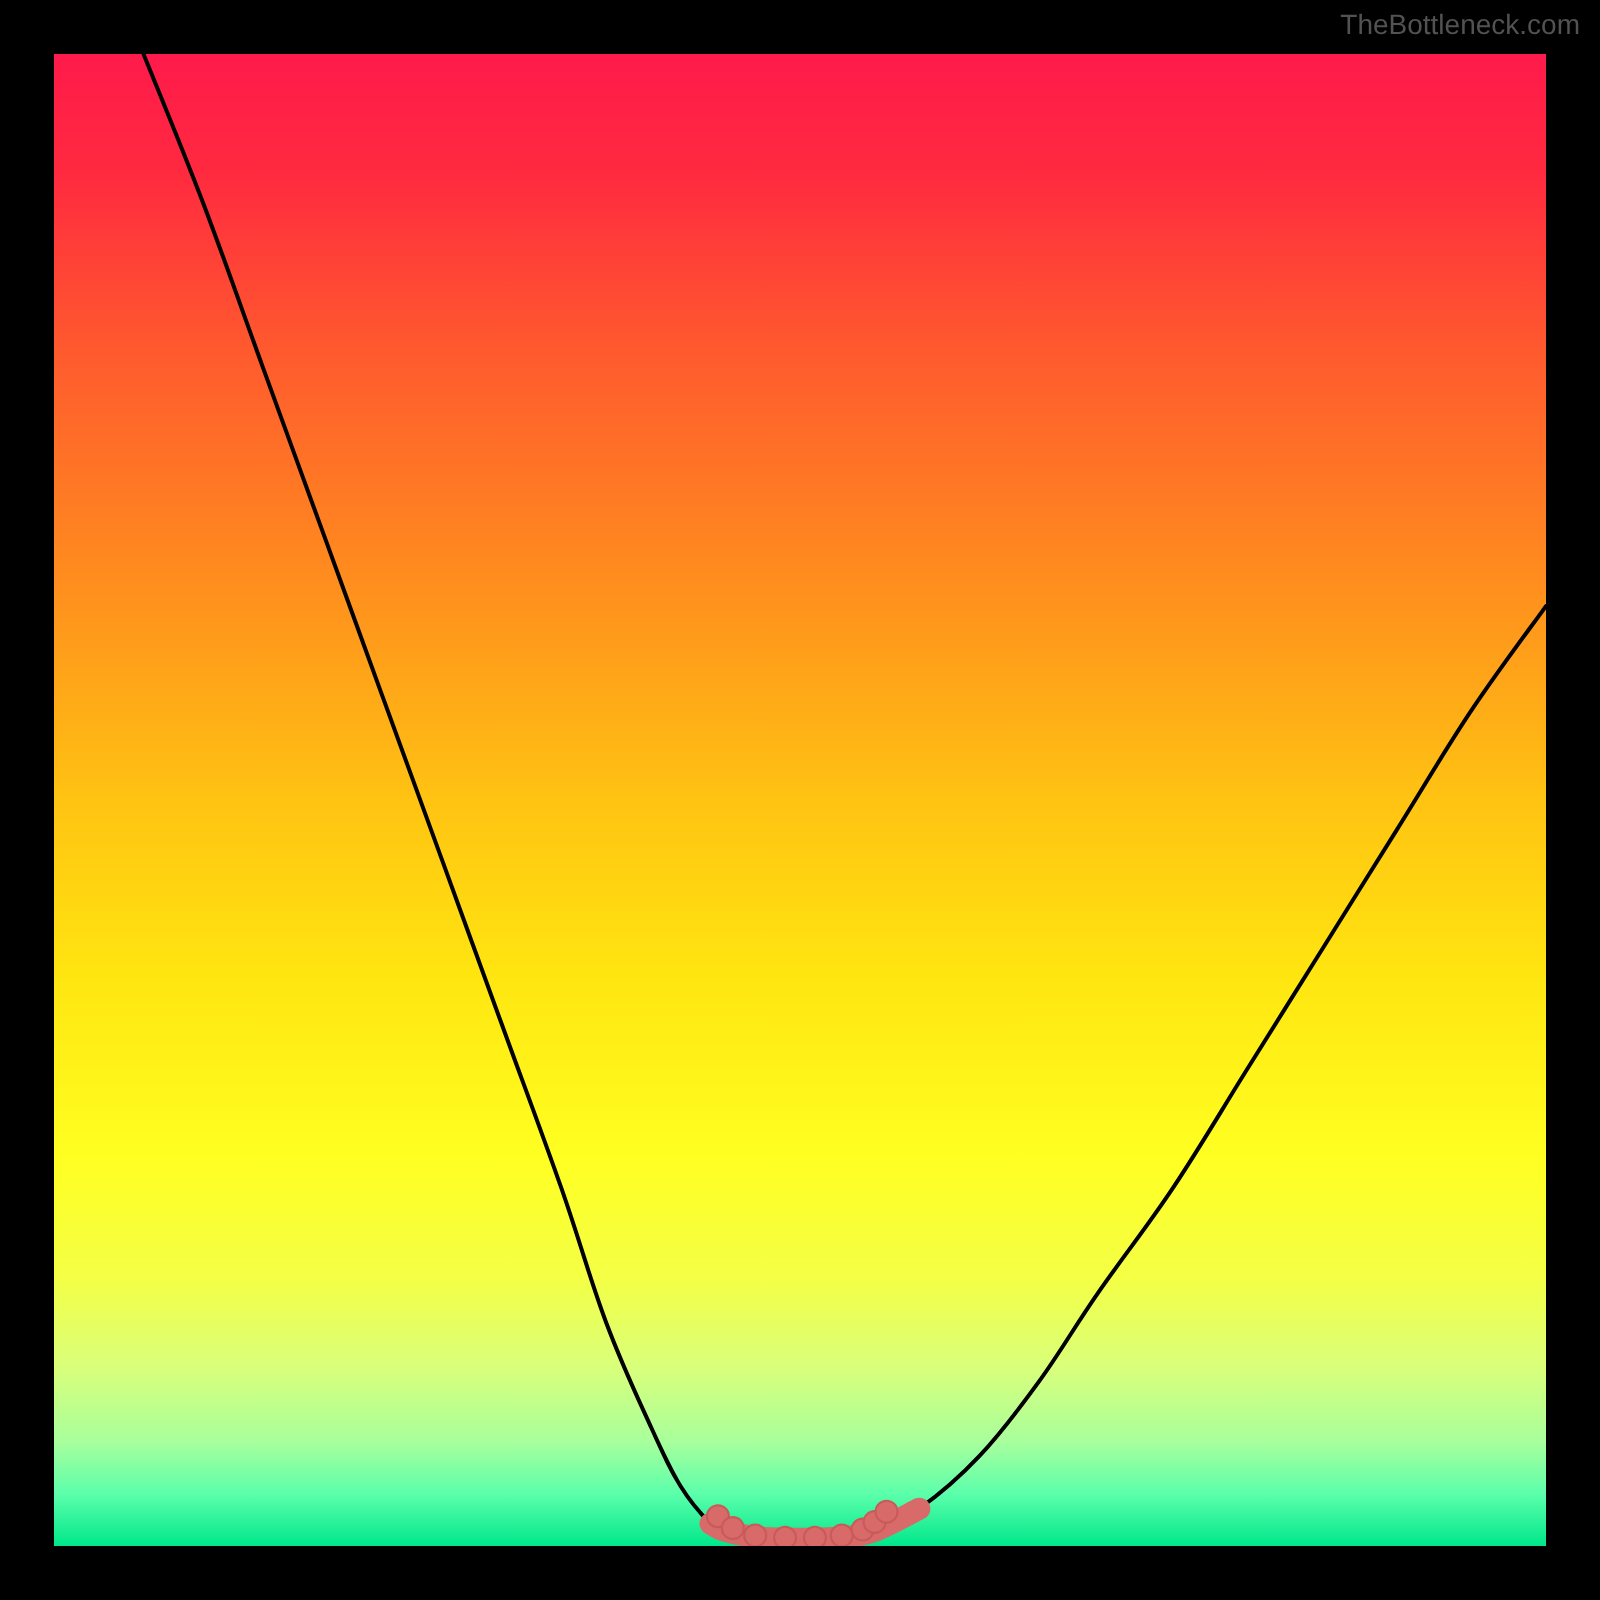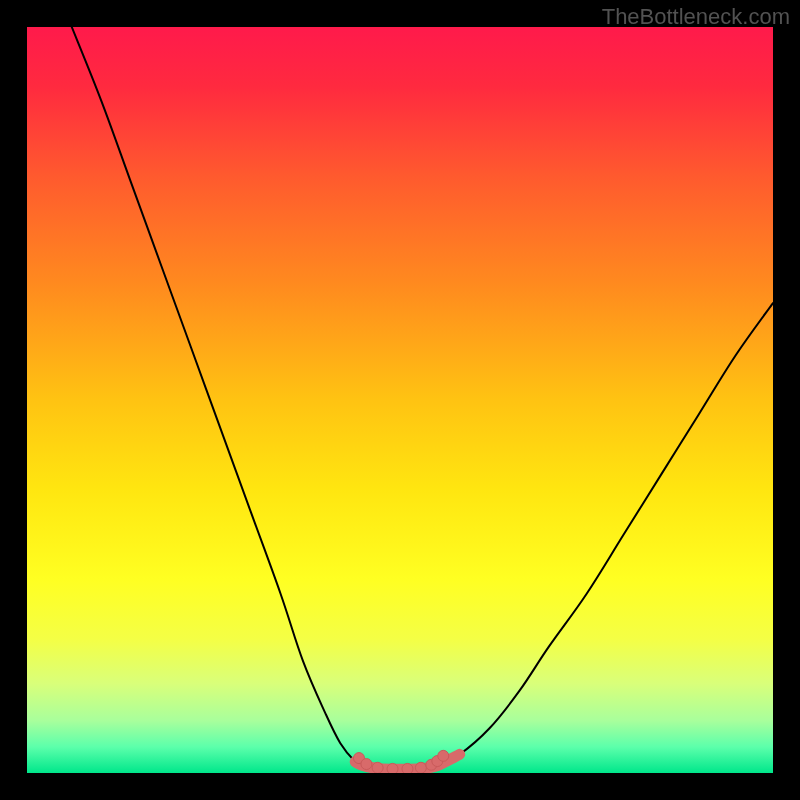--- a/index.html
+++ b/index.html
@@ -25,21 +25,21 @@
     left: 27px;
     width: 746px;
     height: 746px;
     overflow: hidden;
   }
   .watermark {
     position: absolute;
     top: 4px;
     right: 10px;
     color: #525252;
-    font-size: 22px;
+    font-size: 14px;
     font-weight: 500;
     letter-spacing: 0px;
   }
   svg {
     display: block;
   }
 </style>
 </head>
 <body>
 

